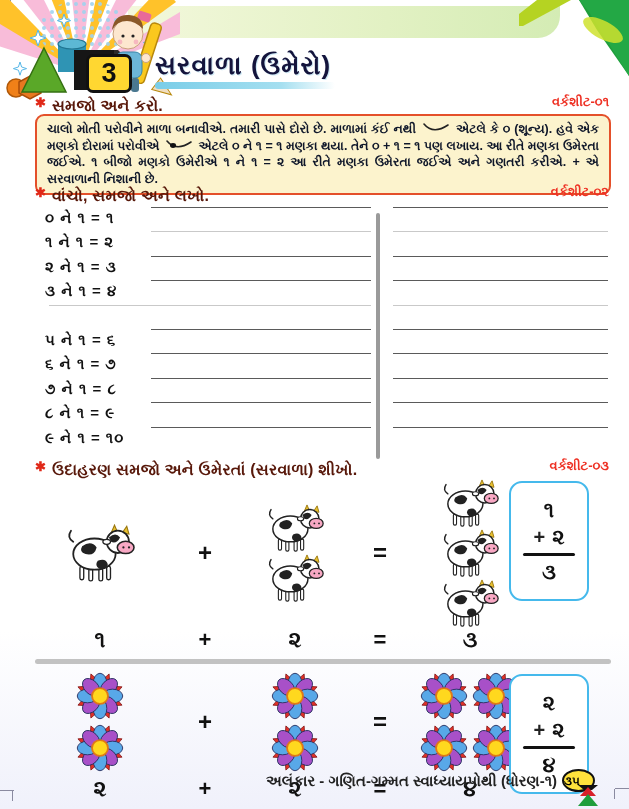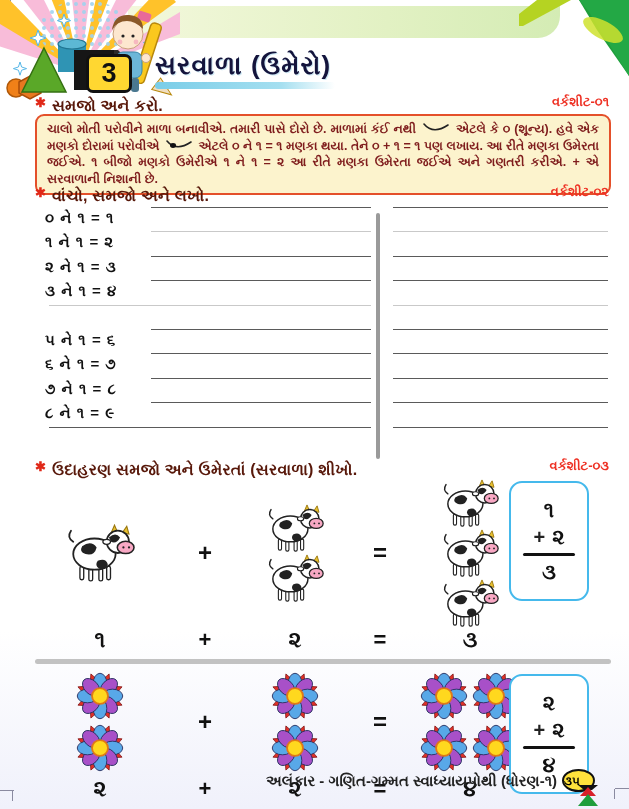--- a/index.html
+++ b/index.html
@@ -43,21 +43,21 @@
   }
   .bullet{color:#e02818; font-size:13px; font-weight:bold; margin-right:6px; line-height:1;}
   .sec-title{font-size:16px; font-weight:bold; color:#58180a; letter-spacing:.2px;margin-top:8px;}
   .ws-label{margin-left:auto; font-size:13px; font-weight:bold; color:#ee3124;}
 
   
   .ws1{position:absolute; left:0; right:0; top:93px;}
   .info-box{
     margin:3px 18px 0 35px; padding:5px 10px 6px 10px;
     background:#fcf3cd; border:2px solid #e4502a; border-radius:9px;
-    font-size:12.5px; line-height:16.5px; font-weight:bold; color:#7f1d1d;
+    font-size:12.5px; line-height:16.5px; font-weight:bold; color:#0f172a;
     text-align:justify;
   }
   .inline-icon{display:inline-block; vertical-align:-2px; margin:0 3px;}
 
   
   .ws2{position:absolute; left:0; right:0; top:183px;}
   .eq-area{position:relative; margin:6px 21px 0 35px; height:250px;}
   .eq-rows{position:absolute; left:0; top:0; width:340px;}
   .eq-row{height:24.4px; display:flex; align-items:flex-start;}
   .eq-text{
@@ -252,20 +252,21 @@
           </div>
           <div class="eq-row">
             <span class="eq-text">૭ ને ૧ = ૮</span>
             <div class="write-line"></div>
           </div>
           <div class="eq-row">
             <span class="eq-text">૮ ને ૧ = ૯</span>
             <div class="write-line"></div>
           </div>
           <div class="eq-row">
+            <span class="eq-text">૯ ને ૧ = ૧૦</span>
             <div class="write-line"></div>
           </div>
         </div>
       <div class="v-divider"></div>
       <div class="right-lines" id="right-lines">
           <div class="eq-row">
             <div class="write-line"></div>
           </div>
           <div class="eq-row">
             <div class="write-line"></div>

